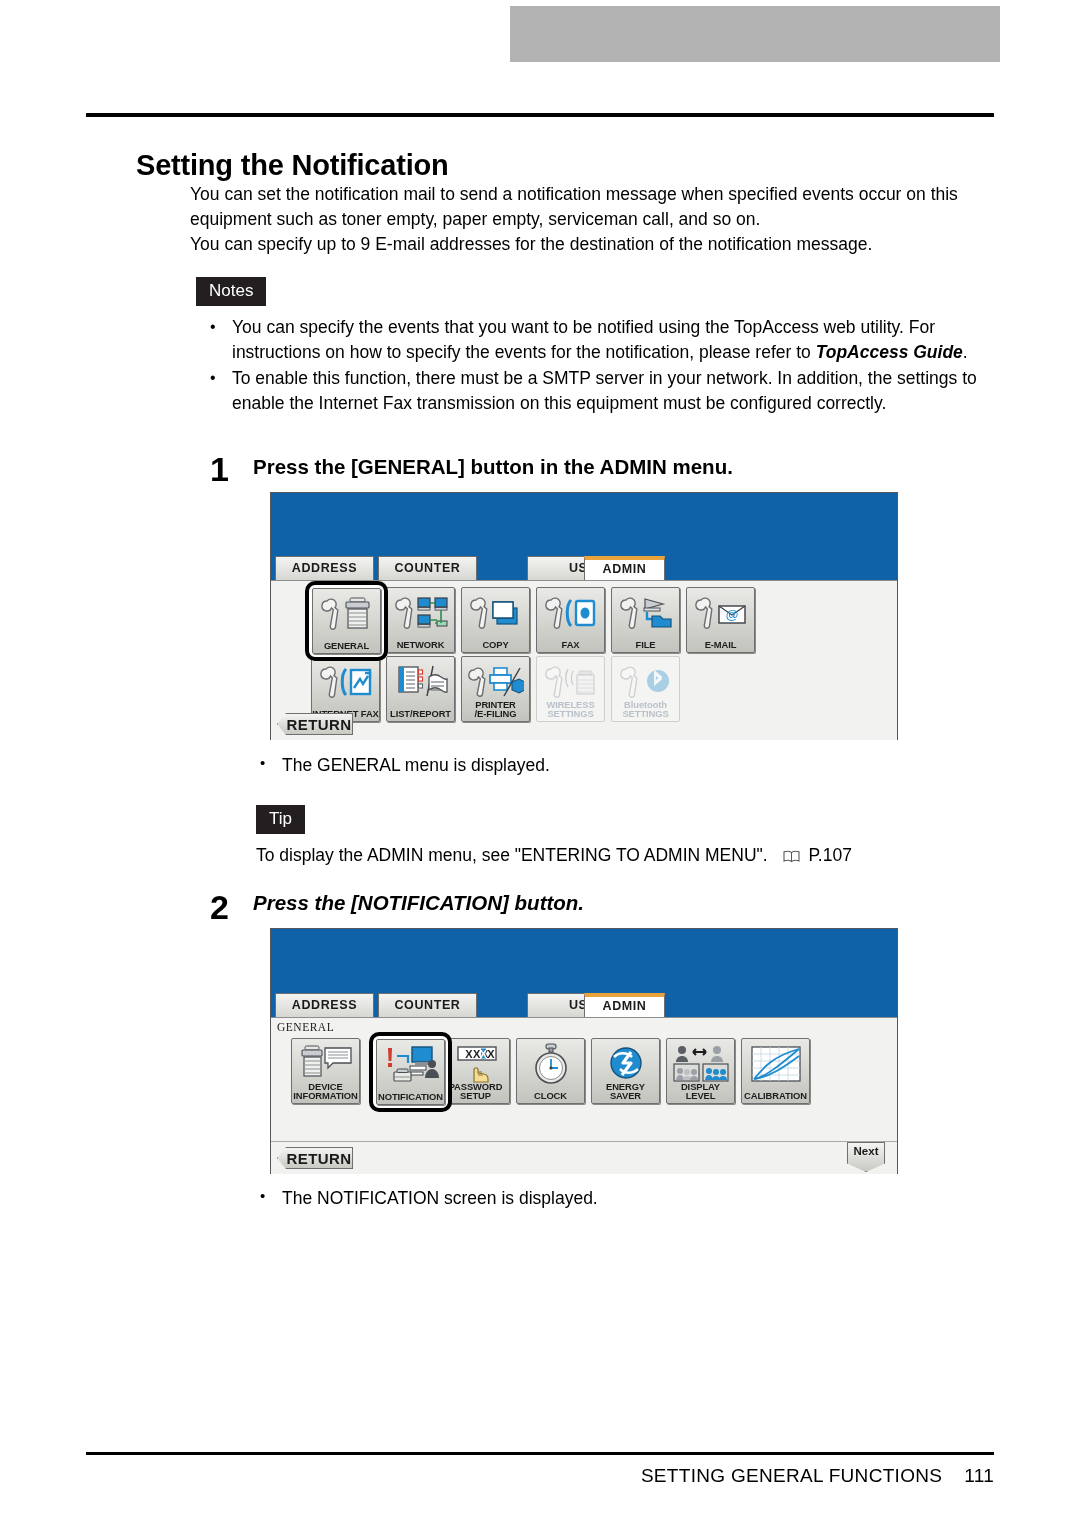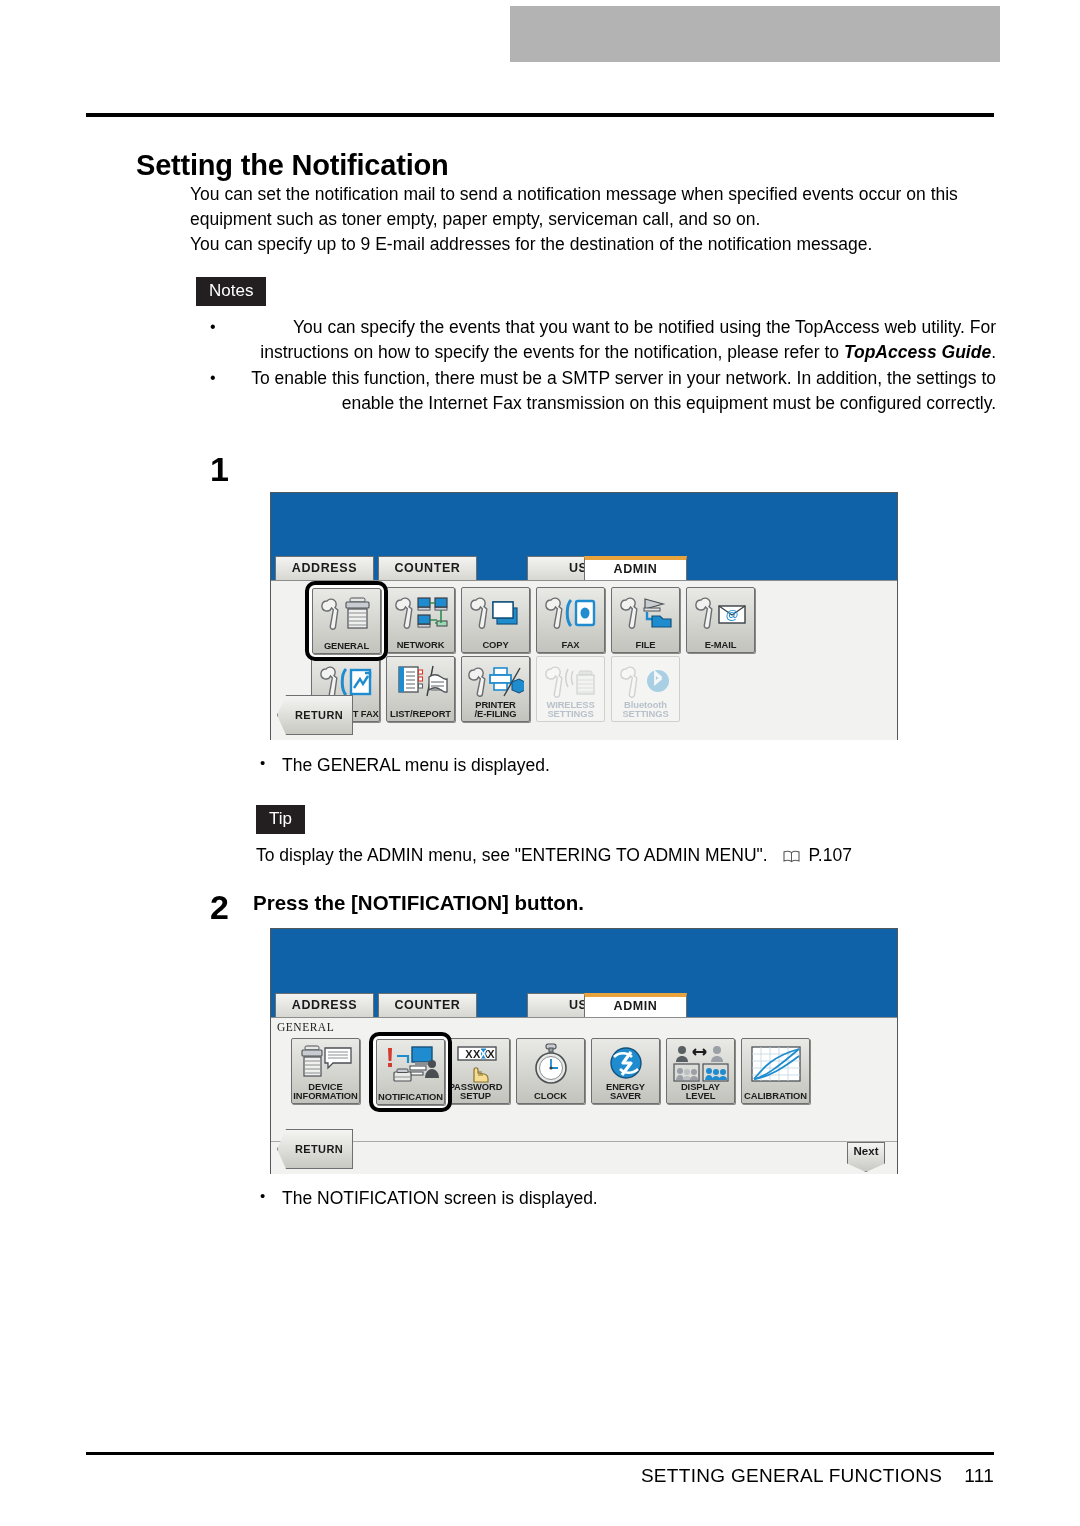--- a/index.html
+++ b/index.html
@@ -69,21 +69,20 @@
     position: absolute;
     left: 190px; top: 315px;
     width: 806px;
     font-size: 17.5px;
     line-height: 25px;
   }
   .notes-list .bullet-row {
     position: relative;
     padding-left: 42px;
     margin-bottom: 1px;
-    text-align: right;
   }
   .notes-list .bullet-row::before {
     content: "\2022";
     position: absolute;
     left: 20px; top: -1px;
     font-size: 16px;
   }
   .bold-italic { font-weight: bold; font-style: italic; }
 
   
@@ -94,21 +93,21 @@
     font-family: "Liberation Sans", sans-serif;
   }
   .step-head {
     position: absolute;
     font-size: 20.5px;
     font-weight: bold;
   }
   .step1-num  { left: 210px; top: 450px; }
   .step1-head { left: 253px; top: 455px; }
   .step2-num  { left: 210px; top: 888px; }
-  .step2-head { left: 253px; top: 891px; }
+  .step2-head { left: 253px; top: 891px; font-style: italic; }
 
   
   .result-line {
     position: absolute;
     font-size: 17.5px;
     padding-left: 26px;
   }
   .result-line::before {
     content: "\2022";
     position: absolute;
@@ -181,21 +180,21 @@
     font-weight: bold;
     letter-spacing: 0.6px;
     color: #1a1a1a;
     text-align: center;
     line-height: 22px;
   }
   .tab.t-address { left: 4px;   width: 99px; }
   .tab.t-counter { left: 107px; width: 99px; }
   .tab.t-user    { left: 212px; width: 121px; margin-left: 44px; }
   .tab.t-admin {
-    left: 313px; width: 103px;
+    left: 313px; width: 81px;
     background: #ffffff;
     border-top: 4px solid #e8a33d;
     line-height: 19px;
     z-index: 3;
   }
 
   
   .panel-body {
     background: #f2f2f0;
     border-top: 1px solid #8c8d8f;
@@ -279,25 +278,25 @@
     position: absolute;
     left: 0; right: 0; bottom: 0;
     height: 33px;
     border-top: 1px solid #a9aaa6;
   }
   .panel-1 .panel-foot { border-top: none; }
 
   .return-btn {
     position: absolute;
     left: 6px; bottom: 5px;
-    width: 76px; height: 40px;
+    width: 76px; height: 22px;
     background: linear-gradient(#f4f4f2, #c9c9c3);
     border: 1px solid #6e6f71;
     box-shadow: 1px 1px 0 #8d8d88;
-    font-size: 11px;
+    font-size: 15px;
     font-weight: bold;
     letter-spacing: 0.4px;
     color: #1a1a1a;
     display: flex;
     align-items: center;
     justify-content: center;
     padding-left: 8px;
     clip-path: polygon(9px 0, 100% 0, 100% 100%, 9px 100%, 0 50%);
   }
 
@@ -340,20 +339,21 @@
   <div class="notes-list">
     <div class="bullet-row">
       <span>You can specify the events that you want to be notified using the TopAccess web utility.  For instructions on how to specify the events for the notification, please refer to </span><span class="bold-italic">TopAccess Guide</span><span>.</span>
     </div>
     <div class="bullet-row">
       <span>To enable this function, there must be a SMTP server in your network.  In addition, the settings to enable the Internet Fax transmission on this equipment must be configured correctly.</span>
     </div>
   </div>
 
   <div class="step-num step1-num">1</div>
+  <div class="step-head step1-head">Press the [GENERAL] button in the ADMIN menu.</div>
 
   <div class="panel panel-1">
     <div class="panel-blue-top"></div>
 
     <div class="tabstrip">
       <div class="tab t-address">ADDRESS</div>
       <div class="tab t-counter">COUNTER</div>
       <div class="tab t-user">USER</div>
       <div class="tab t-admin">ADMIN</div>
     </div>

